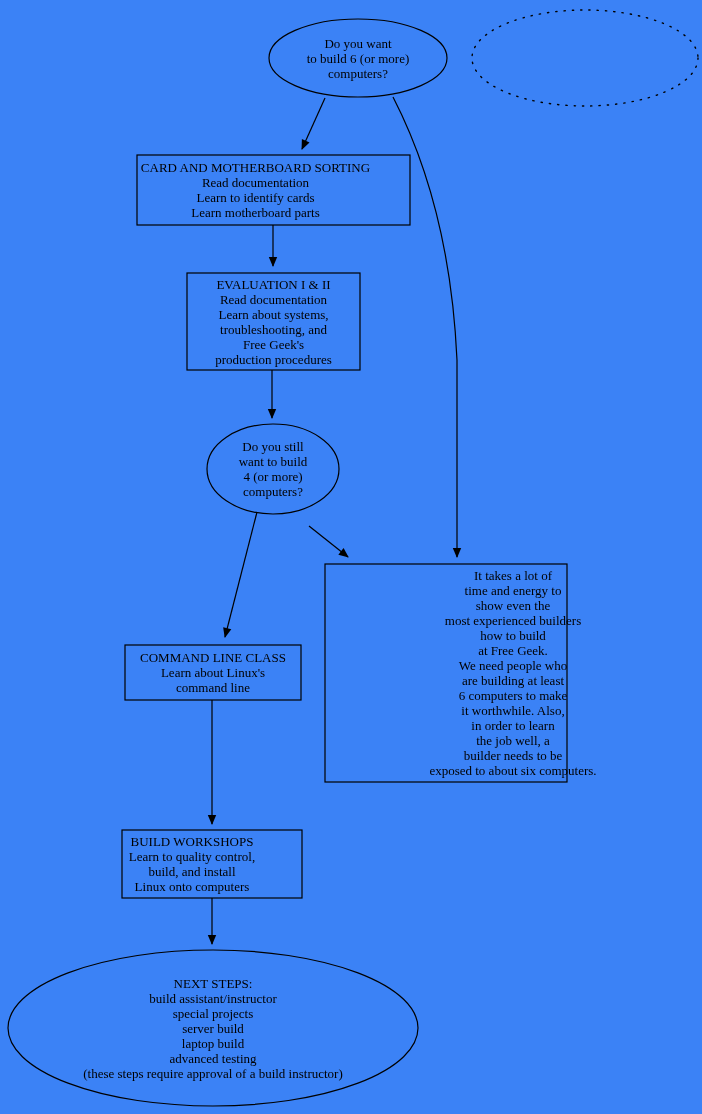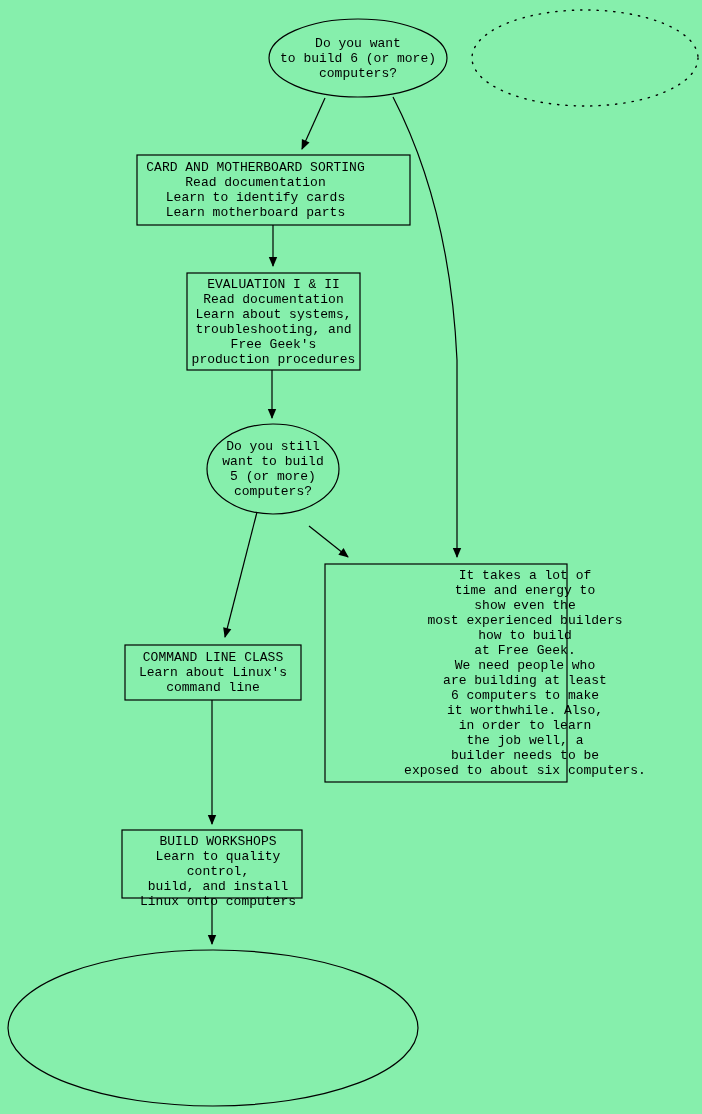--- a/index.html
+++ b/index.html
@@ -4,22 +4,22 @@
 <style>
   html, body {
     margin: 0;
     padding: 0;
     background: #ffffff;
   }
   #canvas {
     position: relative;
     width: 702px;
     height: 1114px;
-    background: #86efac;
-    font-family: Liberation Mono, monospace;
+    background: #3b82f6;
+    font-family: Liberation Serif, serif;
     overflow: hidden;
   }
   #diagram-svg {
     position: absolute;
     left: 0;
     top: 0;
   }
   .node-text {
     position: absolute;
     font-size: 13px;
@@ -73,41 +73,48 @@
 
   <div class="node-text" style="left:187px; top:277px; width:173px;">EVALUATION I &amp; II
 Read documentation
 Learn about systems,
 troubleshooting, and
 Free Geek's
 production procedures</div>
 
   <div class="node-text" style="left:207px; top:439px; width:132px;">Do you still
 want to build
-5 (or more)
+4 (or more)
 computers?</div>
 
-  <div class="node-text" style="left:332px; top:568px; width:292px;padding-left:47px;">It takes a lot of
+  <div class="node-text" style="left:320px; top:568px; width:292px;padding-left:47px;">It takes a lot of
 time and energy to
 show even the
 most experienced builders
 how to build
 at Free Geek.
 We need people who
 are building at least
 6 computers to make
 it worthwhile. Also,
 in order to learn
 the job well, a
 builder needs to be
 exposed to about six computers.</div>
 
   <div class="node-text" style="left:125px; top:650px; width:176px;">COMMAND LINE CLASS
 Learn about Linux's
 command line</div>
 
-  <div class="node-text" style="left:138px; top:834px; width:160px;">BUILD WORKSHOPS
+  <div class="node-text" style="left:112px; top:834px; width:160px;">BUILD WORKSHOPS
 Learn to quality control,
 build, and install
 Linux onto computers</div>
 
+  <div class="node-text" style="left:8px; top:976px; width:410px;">NEXT STEPS:
+build assistant/instructor
+special projects
+server build
+laptop build
+advanced testing
+(these steps require approval of a build instructor)</div>
 
 </div>
 
 </body></html>

